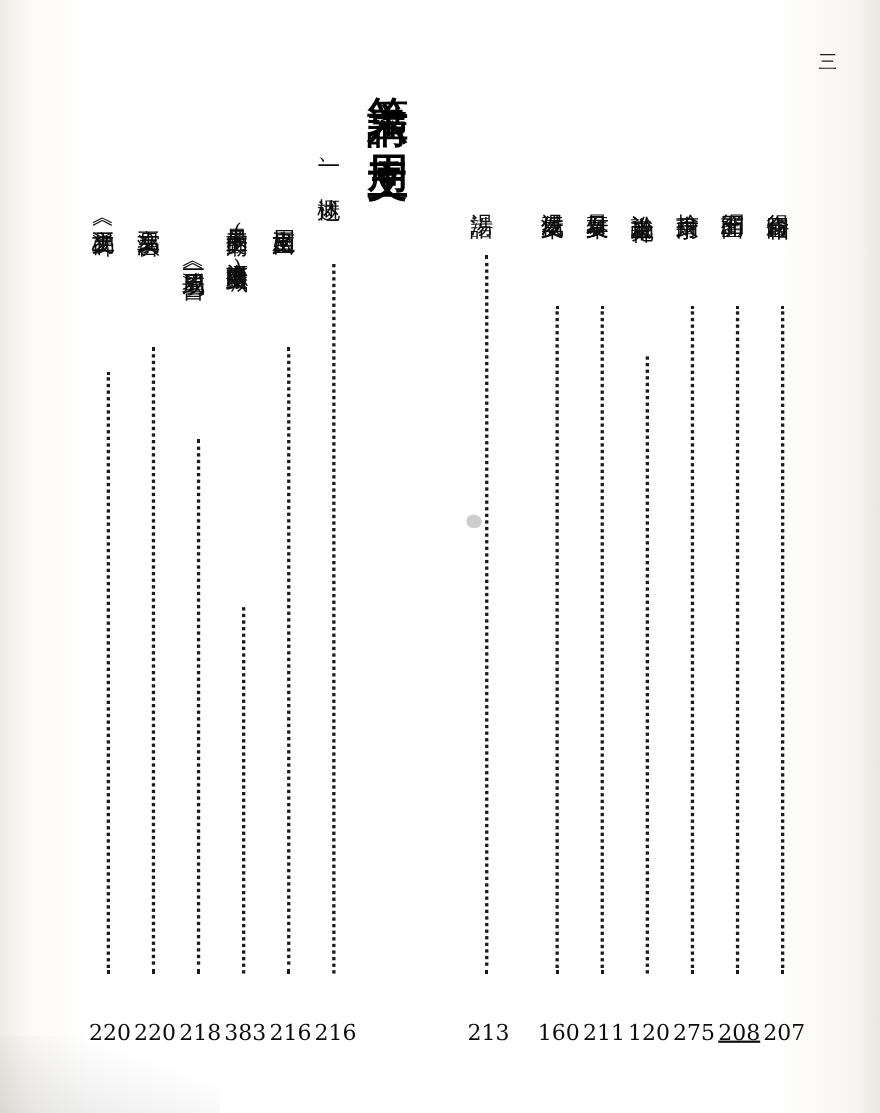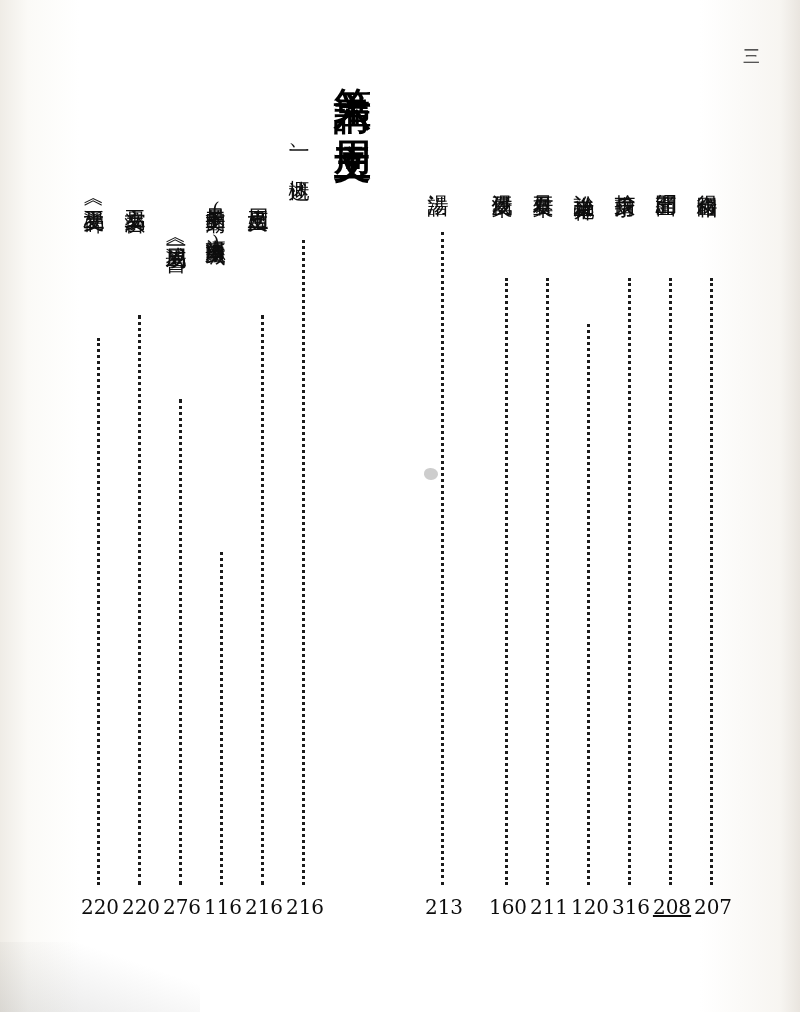--- a/index.html
+++ b/index.html
@@ -96,20 +96,21 @@
   }
   .entry-page {
     position: absolute;
     left: 50%;
     transform: translateX(-50%);
     font-size: 20px;
     font-family: "DejaVu Serif", "Liberation Serif", serif;
     color: #0d0d0d;
     letter-spacing: 0px;
     white-space: nowrap;
+    margin-top: 31px;
   }
 
   
   .smudge {
     position: absolute;
     left: 424px;
     top: 468px;
     width: 14px;
     height: 12px;
     background: rgba(90,90,90,0.30);
@@ -140,21 +141,21 @@
         <div class="toc-entry-inner">
           <div class="vtext entry-label" style="top: 178px;">網開三面</div>
           <div class="leader" style="top: 278px; height: 607px;"></div>
           <div class="entry-page" style="top: 895px; text-decoration: underline;">208</div>
         </div>
       </div>
       <div class="toc-col" style="left: 614px; top: 0px;">
         <div class="toc-entry-inner">
           <div class="vtext entry-label" style="top: 178px;">捨身求雨</div>
           <div class="leader" style="top: 278px; height: 607px;"></div>
-          <div class="entry-page" style="top: 895px;">316</div>
+          <div class="entry-page" style="top: 895px;">275</div>
         </div>
       </div>
       <div class="toc-col" style="left: 573px; top: 0px;">
         <div class="toc-entry-inner">
           <div class="vtext entry-label" style="top: 178px;">說於上帝鬼神</div>
           <div class="leader" style="top: 324px; height: 561px;"></div>
           <div class="entry-page" style="top: 895px;">120</div>
         </div>
       </div>
       <div class="toc-col" style="left: 532px; top: 0px;">
@@ -189,28 +190,28 @@
         <div class="toc-entry-inner">
           <div class="vtext entry-label" style="top: 192px;">周文王姬昌</div>
           <div class="leader" style="top: 315px; height: 570px;"></div>
           <div class="entry-page" style="top: 895px;">216</div>
         </div>
       </div>
       <div class="toc-col" style="left: 206px; top: 0px;">
         <div class="toc-entry-inner">
           <div class="vtext entry-label small" style="top: 192px;">最早的文王廟(河南湯陰縣羑里城)</div>
           <div class="leader" style="top: 552px; height: 333px;"></div>
-          <div class="entry-page" style="top: 895px;">116</div>
+          <div class="entry-page" style="top: 895px;">383</div>
         </div>
       </div>
       <div class="toc-col" style="left: 165px; top: 0px;">
         <div class="toc-entry-inner">
           <div class="vtext entry-label" style="top: 230px;">成《周易》一書</div>
           <div class="leader" style="top: 399px; height: 486px;"></div>
-          <div class="entry-page" style="top: 895px;">276</div>
+          <div class="entry-page" style="top: 895px;">218</div>
         </div>
       </div>
       <div class="toc-col" style="left: 124px; top: 0px;">
         <div class="toc-entry-inner">
           <div class="vtext entry-label" style="top: 192px;">文王演易台</div>
           <div class="leader" style="top: 315px; height: 570px;"></div>
           <div class="entry-page" style="top: 895px;">220</div>
         </div>
       </div>
       <div class="toc-col" style="left: 83px; top: 0px;">

